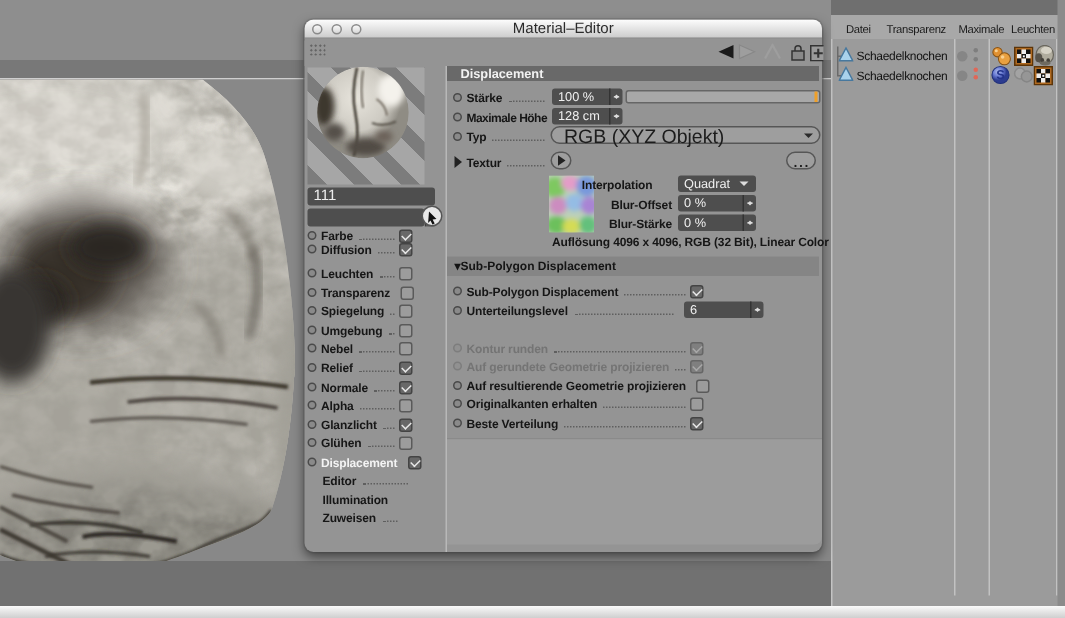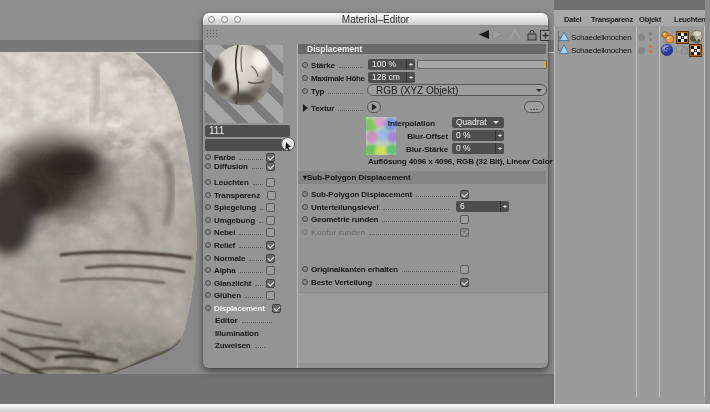--- a/index.html
+++ b/index.html
@@ -9,21 +9,21 @@
 #topstrip{left:0;top:0;width:554px;height:40px;background:#8e8e8e}
 #darkstrip{left:0;top:40px;width:554px;height:12px;background:#787878}
 #liteline{left:0;top:52px;width:554px;height:1px;background:#cfcfcf}
 #viewport{left:0;top:53px;width:554px;height:353px;background:#888888}
 #botband{left:0;top:374px;width:554px;height:32px;background:#717171}
 #botstrip{left:0;top:404px;width:710px;height:8px;background:linear-gradient(#fafafa,#cfcfcf)}
 
 #rpanel{left:554px;top:0;width:156px;height:406px;background:#9b9b9b;border-left:1px solid #c4c4c4}
 #rtop{left:554px;top:0;width:156px;height:10px;background:#6f6f6f}
 #rmenu{left:554px;top:10px;width:156px;height:16px;background:#a8a8a8}
-.mi{position:absolute;top:15px;font-size:7.5px;letter-spacing:-0.2px;font-weight:bold;color:#1a1a1a}
+.mi{position:absolute;top:15px;font-size:7.5px;letter-spacing:-0.2px;font-weight:normal;color:#1a1a1a}
 .vline{position:absolute;top:26px;width:1px;height:371px;background:#c2c2c2}
 .rrow{position:absolute;font-size:8px;letter-spacing:-0.2px;font-weight:normal;color:#111}
 .dotg{position:absolute;width:7px;height:7px;border-radius:50%;background:#868686}
 .sdot{position:absolute;width:3px;height:3px;border-radius:50%}
 
 #win{left:203px;top:13px;width:345px;height:355px;background:#949494;border-radius:6px;
  box-shadow:0 3px 7px rgba(0,0,0,.5),0 0 0 1px rgba(120,120,120,.6)}
 #titlebar{left:0;top:0;width:345px;height:13px;border-radius:6px 6px 0 0;
  background:linear-gradient(#fdfdfd,#cccccc);border-bottom:1px solid #8f8f8f}
 .tl{position:absolute;top:3px;width:7px;height:7px;border-radius:50%;
@@ -54,21 +54,21 @@
 #hdr1{left:95px;top:31px;width:248px;height:10px;background:#696969;color:#f2f2f2;
  font-size:8.5px;font-weight:bold;line-height:10px;padding-left:9px}
 #hdr2{left:95px;top:158px;width:248px;height:13px;background:#858585;color:#141414;
  font-size:8px;font-weight:bold;line-height:13px;padding-left:5px}
 .dfield{position:absolute;background:#4e4e4e;border-radius:2px;color:#f0f0f0;
  font-size:8.5px;line-height:11px;padding-left:4px}
 .spin{position:absolute;right:0;top:0;width:9px;height:100%;border-left:1px solid #333;}
 .spin:before{content:"";position:absolute;left:2px;top:2px;border:2.5px solid transparent;border-bottom-color:#ddd}
 .spin:after{content:"";position:absolute;left:2px;bottom:2px;border:2.5px solid transparent;border-top-color:#ddd}
 .pill{position:absolute;background:#9e9e9e;border:1px solid #565656;border-radius:6px;
- font-size:10px;color:#1c1c1c;line-height:10px}
+ font-size:13px;color:#1c1c1c;line-height:10px}
 .dropar{position:absolute;right:4px;top:4px;border:3.5px solid transparent;border-top-color:#2a2a2a}
 
 </style></head>
 <body>
 <div id="stage">
  <div class="abs" id="topstrip"></div>
  <div class="abs" id="darkstrip"></div>
  <div class="abs" id="liteline"></div>
  <div class="abs" id="viewport"></div>
 
@@ -129,21 +129,21 @@
    <path d="M0,317 C14,323 40,328 65,329 C80,330 110,323 130,314 C158,299 172,301 181,287" stroke="#35302a" stroke-width="2" fill="none" filter="url(#b1)"></path>
   </g>
  </svg>
  <div class="abs" id="botband"></div>
 
  <div class="abs" id="rpanel"></div>
  <div class="abs" id="rtop"></div>
  <div class="abs" id="rmenu"></div>
  <div class="mi" style="left:564px">Datei</div>
  <div class="mi" style="left:591px">Transparenz</div>
- <div class="mi" style="left:639px">Objekt</div>
+ <div class="mi" style="left:639px">Maximale</div>
  <div class="mi" style="left:674px">Leuchten</div>
  <div class="vline" style="left:636px"></div>
  <div class="vline" style="left:659px"></div>
  <div class="vline" style="left:704px"></div>
  <div class="abs" style="left:705px;top:0;width:5px;height:412px;background:#8b8b8b"></div>
 
  <div class="abs" style="left:558px;top:31px;width:1px;height:19px;background:#6a6a6a"></div>
  <div class="abs" style="left:558px;top:37px;width:6px;height:1px;background:#6a6a6a"></div>
  <div class="abs" style="left:558px;top:50px;width:6px;height:1px;background:#6a6a6a"></div>
  <svg class="abs" style="left:559px;top:31px" width="10" height="11">
@@ -338,19 +338,20 @@
   <div class="dfield" style="left:249px;top:104px;width:52px;height:11px">Quadrat<span class="dropar" style="border-top-color:#ddd;right:5px"></span></div>
   <div class="row" style="left:196px;top:117px;width:49px;justify-content:flex-end">Blur-Offset</div>
   <div class="dfield" style="left:249px;top:117px;width:52px;height:11px">0 %<span class="spin"></span></div>
   <div class="row" style="left:196px;top:130px;width:49px;justify-content:flex-end">Blur-Stärke</div>
   <div class="dfield" style="left:249px;top:130px;width:52px;height:11px">0 %<span class="spin"></span></div>
   <div class="row" style="left:165px;top:142px;width:190px">Auflösung 4096 x 4096, RGB (32 Bit), Linear Color</div>
   <div class="abs" id="hdr2">▾Sub-Polygon Displacement</div>
   <div class="row" style="left:99px;top:175px;width:167px"><span class="ci"></span>Sub-Polygon Displacement<span class="lead"></span><span class="cbc"></span></div>
   <div class="row" style="left:99px;top:188px;width:150px"><span class="ci"></span>Unterteilungslevel<span class="lead"></span></div>
   <div class="dfield" style="left:253px;top:188px;width:53px;height:11px">6<span class="spin"></span></div>
-  <div class="row" style="left:99px;top:200px;width:167px"><span class="ci"></span>Geometrie runden<span class="lead"></span><span class="cb"></span></div>
   <div class="row dis" style="left:99px;top:213px;width:167px"><span class="ci"></span>Kontur runden<span class="lead"></span><span class="cbc"></span></div>
+  <div class="row dis" style="left:99px;top:225px;width:167px"><span class="ci"></span>Auf gerundete Geometrie projizieren<span class="lead"></span><span class="cbc"></span></div>
+  <div class="row" style="left:99px;top:238px;width:167px"><span class="ci"></span>Auf resultierende Geometrie projizieren<span class="lead"></span><span class="cb"></span></div>
   <div class="row" style="left:99px;top:250px;width:167px"><span class="ci"></span>Originalkanten erhalten<span class="lead"></span><span class="cb"></span></div>
   <div class="row" style="left:99px;top:263px;width:167px"><span class="ci"></span>Beste Verteilung<span class="lead"></span><span class="cbc"></span></div>
   <div class="abs" style="left:95px;top:279px;width:250px;height:71px;background:#9c9c9c;border-top:1px solid #8a8a8a;border-radius:0 0 5px 0"></div>
  </div>
 </div>
 
 </body></html>

